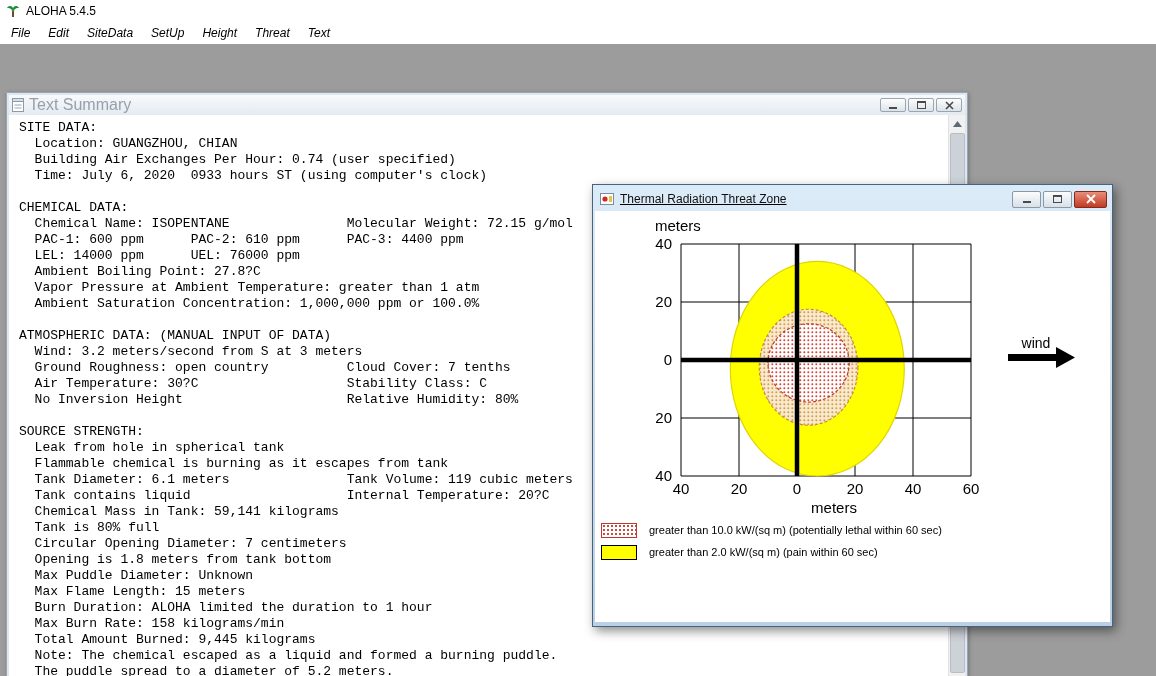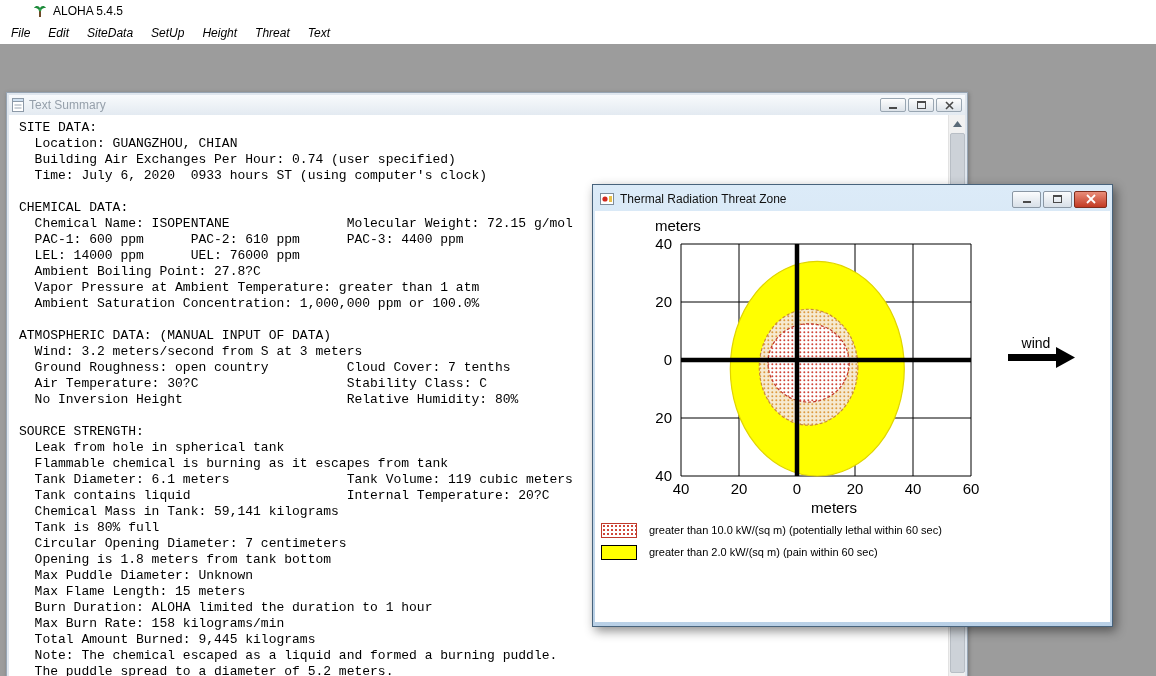--- a/index.html
+++ b/index.html
@@ -3,55 +3,55 @@
 <meta charset="utf-8">
 <style>
   * { margin:0; padding:0; box-sizing:border-box; }
   html,body { width:1156px; height:676px; overflow:hidden; }
   body { font-family:"Liberation Sans",sans-serif; background:#9c9c9c; position:relative; }
 
   .screen { position:absolute; top:0; left:0; width:1156px; height:676px; }
 
   
   .app-chrome { position:absolute; top:0; left:0; width:1156px; height:44px; background:#ffffff; }
-  .app-titlebar { height:22px; display:flex; align-items:center; gap:6px; padding-left:6px;margin-left:27px; }
+  .app-titlebar { height:22px; display:flex; align-items:center; gap:6px; padding-left:6px; }
   .app-title { font-size:12px; color:#000; }
   .menubar { height:22px; display:flex; align-items:center; font-size:12px; color:#000; padding-left:2px;font-style:italic; }
   .menu-item { padding:3px 9px; cursor:default; }
 
   .mdi-area { position:absolute; top:44px; left:0; width:1156px; height:632px; background:#9c9c9c; }
 
   
   .win-buttons { display:flex; gap:2px; align-items:center; }
   .win-btn { border-radius:2px; display:flex; align-items:center; justify-content:center; cursor:default; }
   .glyph-min { width:8px; height:2px; background:#4a4a4a; position:relative; top:3px; }
   .glyph-max { width:9px; height:8px; border:1px solid #4a4a4a; border-top:2px solid #4a4a4a; background:transparent; }
 
   
   .ts-window { position:absolute; left:6px; top:48px; width:962px; height:628px;
     background:#dfe6ee; border:1px solid #97a5b4; padding:2px;
     box-shadow:1px 1px 4px rgba(0,0,0,0.25); }
   .ts-titlebar { height:20px; display:flex; align-items:center; gap:5px; padding:0 3px 0 3px;
     background:linear-gradient(#f8fafc,#e3eaf1); }
-  .ts-title { font-size:12px; color:#96a0ab; flex:1; }
+  .ts-title { font-size:16px; color:#96a0ab; flex:1; }
   .ts-window .win-btn { width:26px; height:14px; border:1px solid #99a6b2; background:linear-gradient(#fdfdfd,#dde3e9); }
   .ts-content { position:relative; background:#ffffff; height:calc(100% - 20px); overflow:hidden; }
   pre.summary { font-family:"Liberation Mono","DejaVu Sans Mono",monospace; font-size:13px; line-height:16px;
     color:#000; padding:5px 0 0 10px; }
 
   
   .scrollbar { position:absolute; right:0; top:0; width:17px; height:100%; background:#f0f0f0; border-left:1px solid #e2e2e2; }
   .sb-btn { position:absolute; left:0; width:17px; height:17px; background:#f1f1f1; display:flex; align-items:center; justify-content:center; }
   .sb-up { top:0; }
   .sb-thumb { position:absolute; left:1px; top:18px; width:15px; height:540px; background:#cdd2d8; border:1px solid #b8bec5; border-radius:2px; }
 
   
   .tz-window { position:absolute; left:592px; top:140px; width:521px; height:443px;
     background:linear-gradient(#dcebf8,#b9d0e6); border:1px solid #48637c; padding:2px;
-    box-shadow:3px 4px 10px rgba(0,0,0,0.45); }
+    box-shadow:3px 4px 10px rgba(0,0,0,0.45);text-decoration:underline; }
   .tz-titlebar { height:24px; display:flex; align-items:center; gap:6px; padding:0 3px 0 5px; }
   .tz-title { font-size:12px; color:#111; flex:1; }
   .tz-window .win-btn { width:29px; height:17px; border:1px solid #8a97a4; background:linear-gradient(#fbfcfd,#d8e0e8); }
   .tz-window .win-btn.close { width:33px; background:linear-gradient(#e98d7a,#c23a23); border:1px solid #7e2d1d; }
   .tz-content { position:relative; background:#ffffff; height:calc(100% - 26px); overflow:hidden; }
 
   
   #legend { position:absolute; left:6px; top:308px; right:2px; }
   .legend-row { display:flex; align-items:center; height:22px; font-size:11px; color:#000; white-space:nowrap; }
   .swatch { width:36px; height:15px; flex:none; margin-right:12px; }

